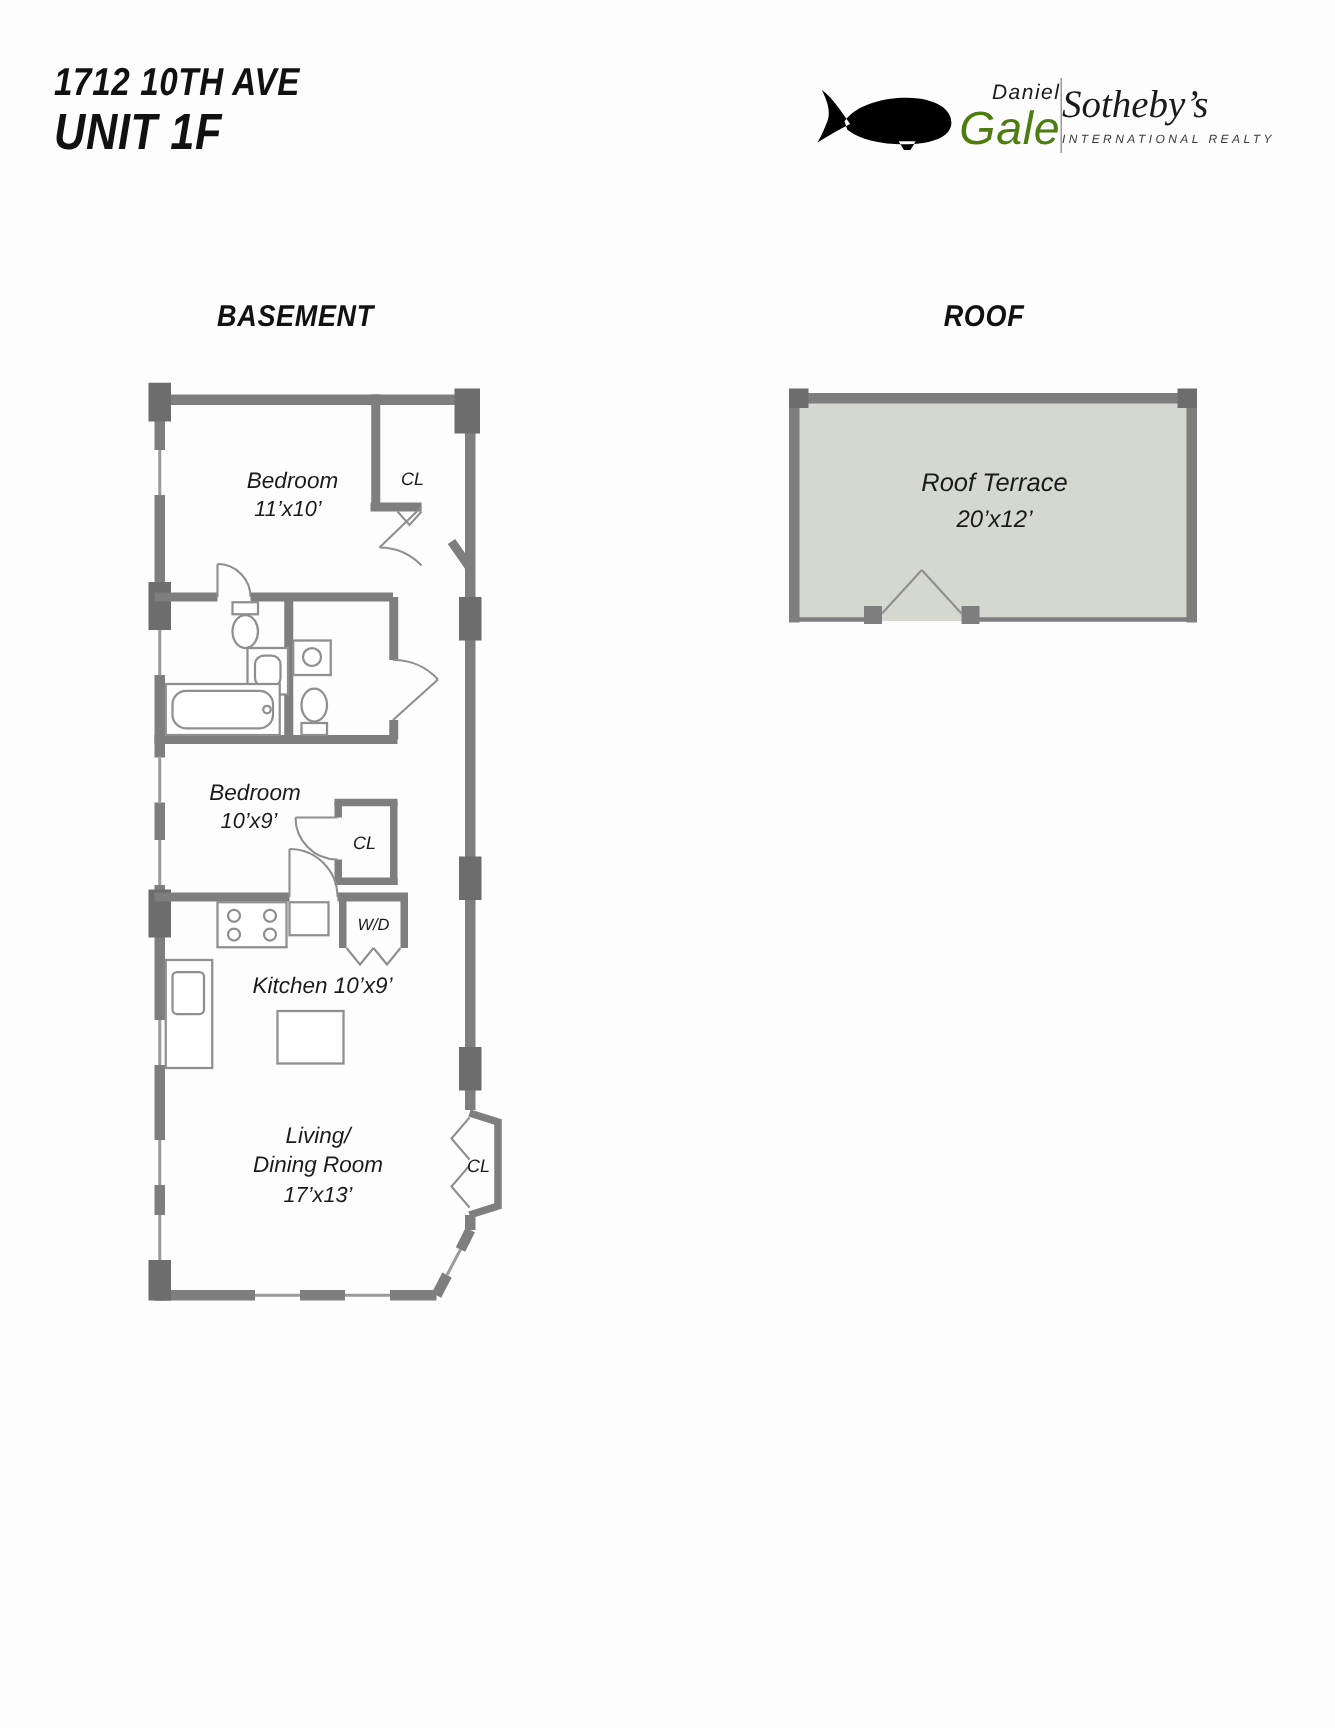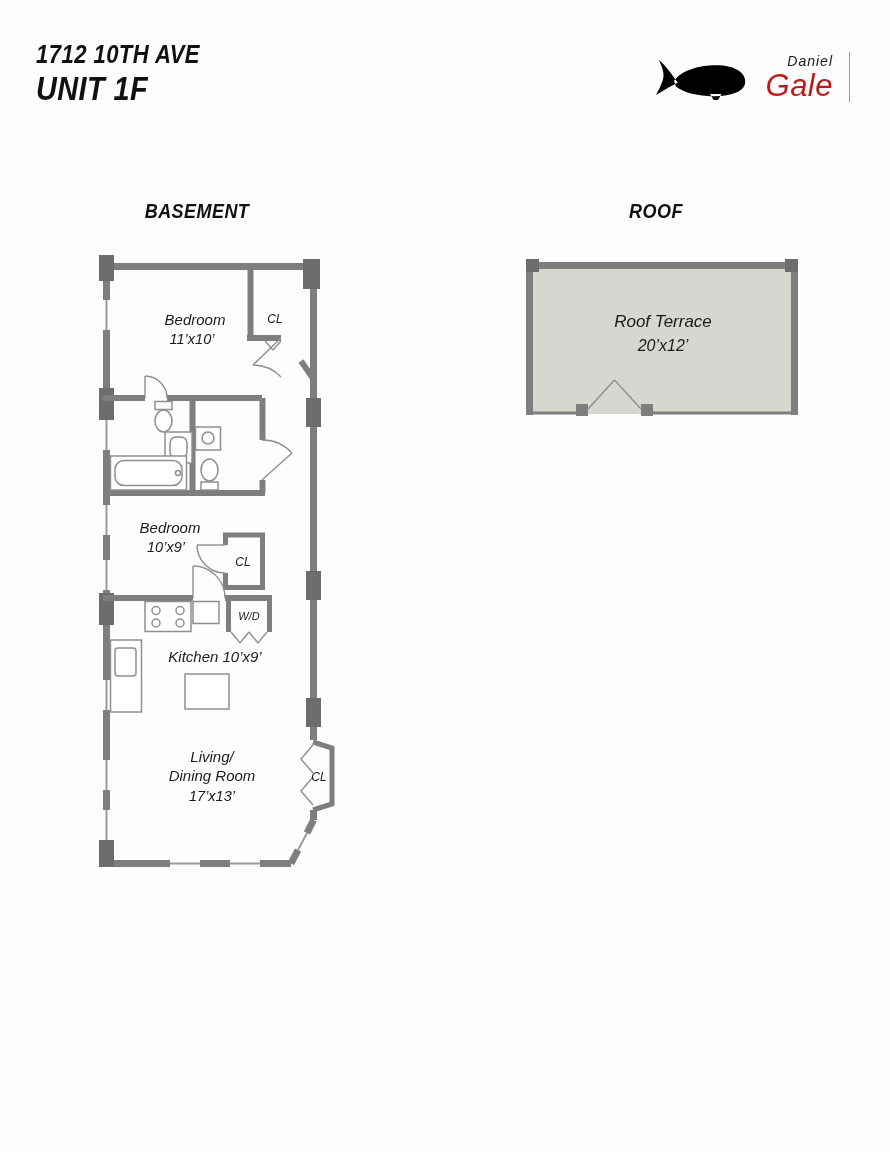--- a/index.html
+++ b/index.html
@@ -11,25 +11,25 @@
     position:relative;
     overflow:hidden;
   }
   .page{position:absolute;inset:0;font-style:italic;}
 
   
   .address-block{position:absolute;left:36px;top:40px;transform:scaleX(.85);transform-origin:left top;}
   .address-line{font-size:26px;font-weight:bold;letter-spacing:.5px;line-height:1.1;color:#111;}
   .unit-line{font-size:34px;font-weight:bold;letter-spacing:.5px;line-height:1.15;color:#111;}
 
-  .logo{position:absolute;top:52px;right:40px;display:flex;align-items:center;gap:16px;}
+  .logo{position:absolute;top:52px;right:40px;display:flex;align-items:center;}
   .whale{width:95px;height:46px;flex:0 0 auto;}
   .dg-col{display:flex;flex-direction:column;align-items:flex-end;line-height:1;}
   .dg-daniel{font-size:14px;letter-spacing:1px;color:#1a1a1a;margin-bottom:2px;}
-  .dg-gale{font-size:31px;letter-spacing:.5px;color:#b91c1c;}
+  .dg-gale{font-size:31px;letter-spacing:.5px;color:#4d7c0f;}
   .brand-divider{width:1px;height:50px;background:#9a9a9a;}
   .sir-col{display:flex;flex-direction:column;align-items:flex-start;line-height:1;}
   .sir-name{font-family:"Liberation Serif", serif;font-size:26px;color:#1a1a1a;}
   .sir-tagline{font-size:8px;letter-spacing:2.3px;color:#3a3a3a;margin-top:6px;}
 
   
   .plan-title{position:absolute;top:200px;font-size:20px;font-weight:bold;letter-spacing:.5px;color:#111;
     transform:translateX(-50%) scaleX(.9);white-space:nowrap;}
   .plan-title.basement{left:197px;}
   .plan-title.roof{left:656px;}
@@ -66,20 +66,24 @@
     <svg class="whale" viewBox="0 0 100 48" aria-hidden="true">
       <path fill="#000000" d="M20,28 C30,14 55,10 72,12 C86,14 95,20 95,29 C95,38 84,43 68,44 C50,45 32,42 22,34 Z
                              M24,30 C18,22 12,12 4,6 C9,16 10,22 8,28 C6,33 4,38 1,43 C9,38 16,34 24,30 Z
                              M58,42 L64,52 L70,42 Z"></path>
     </svg>
     <div class="dg-col">
       <div class="dg-daniel">Daniel</div>
       <div class="dg-gale">Gale</div>
     </div>
     <div class="brand-divider"></div>
+    <div class="sir-col">
+      <div class="sir-name">Sotheby’s</div>
+      <div class="sir-tagline">INTERNATIONAL REALTY</div>
+    </div>
   </div>
 
   <div class="plan-title basement">BASEMENT</div>
   <div class="plan-title roof">ROOF</div>
 
   <svg class="plan-svg basement-svg" width="245" height="625" viewBox="0 0 245 625" aria-hidden="true">
 
     <g>
       <path class="wall w7" d="M8 11.5 H222"></path>
 

